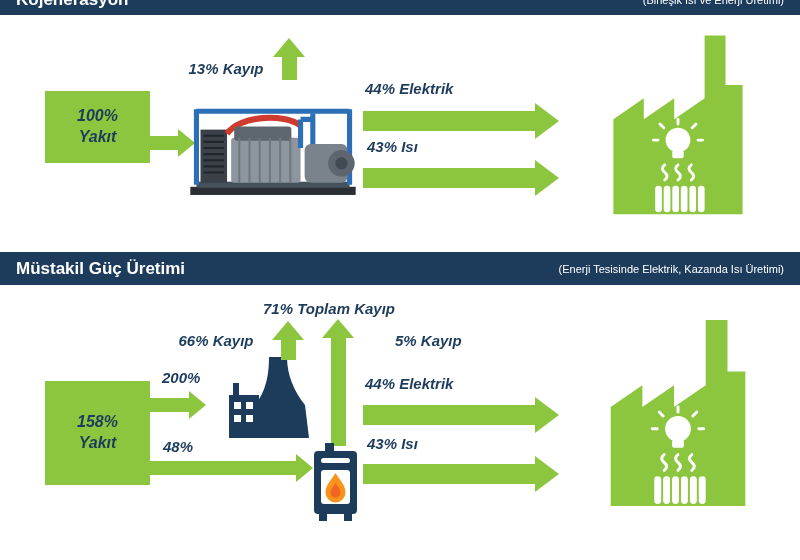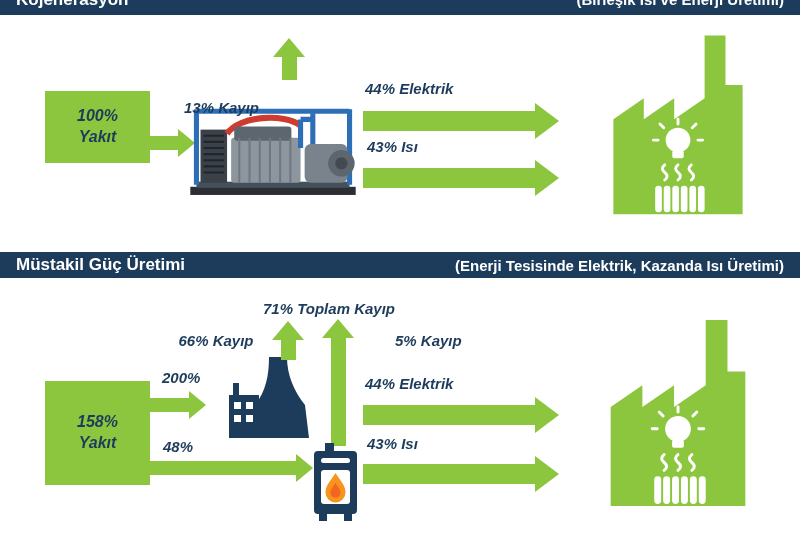--- a/index.html
+++ b/index.html
@@ -2,21 +2,21 @@
 <html><head>
 <meta charset="utf-8">
 <style>
   * { margin:0; padding:0; box-sizing:border-box; }
   body { background:#ffffff; font-family:"Liberation Sans", sans-serif; }
   .stage { position:relative; width:800px; height:560px; background:#ffffff; overflow:hidden; }
 
   .bar { position:absolute; left:0; width:800px; background:#1d3c5c; color:#ffffff;
          display:flex; align-items:center; justify-content:space-between; padding:0 16px; }
   .bar .title { font-size:17px; font-weight:bold; white-space:nowrap; }
-  .bar .subtitle { font-size:15px; font-weight:bold; white-space:nowrap; }
+  .bar .subtitle { font-size:11px; font-weight:normal; white-space:nowrap; }
 
   .fuel-box { position:absolute; background:#8cc63e; color:#1d3c5c;
               display:flex; flex-direction:column; align-items:center; justify-content:center;
               font-weight:bold; font-style:italic; font-size:16px; line-height:1.3; text-align:center; }
 
   .flow-label { position:absolute; color:#1d3c5c; font-weight:bold; font-style:italic;
                 font-size:15px; white-space:nowrap; }
 
   .arrow-right { position:absolute; display:flex; align-items:center; }
   .arrow-right .shaft { flex:1; background:#8cc63e; }
@@ -89,21 +89,21 @@
     <path d="M40,34 C52,16 96,14 112,26" stroke="#cf3b2f" stroke-width="6" fill="none"></path>
     <rect x="44" y="38" width="68" height="44" rx="3" fill="#8d969e"></rect>
     <rect x="47" y="27" width="56" height="14" rx="3" fill="#5d666e"></rect>
     <path d="M52,38 v44 M62,38 v44 M72,38 v44 M82,38 v44 M92,38 v44 M102,38 v44" stroke="#6f7880" stroke-width="2"></path>
     <path d="M112,20 v28 M124,14 v34 M112,20 h12" stroke="#2d6fb7" stroke-width="5" fill="none"></path>
     <rect x="116" y="44" width="42" height="38" rx="6" fill="#7a838c"></rect>
     <circle cx="152" cy="63" r="13" fill="#5d666e"></circle>
     <circle cx="152" cy="63" r="6" fill="#434b52"></circle>
   </svg>
 
-  <div class="flow-label" style="left:184px; top:60px; width:84px; text-align:left;margin-top:39px;">13% Kayıp</div>
+  <div class="flow-label" style="left:184px; top:60px; width:84px; text-align:center;">13% Kayıp</div>
 
   <div class="arrow-up" style="left:273px; top:38px; width:32px; height:42px;">
     <div class="head" style="border-width:0 16px 19px 16px;"></div>
     <div class="shaft" style="width:15px;"></div>
   </div>
 
   <div class="flow-label" style="left:365px; top:80px;">44% Elektrik</div>
 
   <div class="arrow-right" style="left:363px; top:103px; width:196px; height:36px;">
     <div class="shaft" style="height:20px;"></div>
@@ -114,21 +114,21 @@
 
   <div class="arrow-right" style="left:363px; top:160px; width:196px; height:36px;">
     <div class="shaft" style="height:20px;"></div>
     <div class="head" style="border-width:18px 0 18px 24px;"></div>
   </div>
 
   <svg viewBox="0 0 140 200" style="position:absolute; left:609px; top:28px; width:138px; height:190px;">
     <use href="#factory-def"></use>
   </svg>
 
-  <div class="bar" style="top:252px; height:26px;">
+  <div class="bar" style="top:252px; height:33px;">
     <span class="title">Müstakil Güç Üretimi</span>
     <span class="subtitle">(Enerji Tesisinde Elektrik, Kazanda Isı Üretimi)</span>
   </div>
 
   <div class="fuel-box" style="left:45px; top:381px; width:105px; height:104px;">
     <span>158%</span>
     <span>Yakıt</span>
   </div>
 
   <div class="flow-label" style="left:162px; top:369px;">200%</div>

